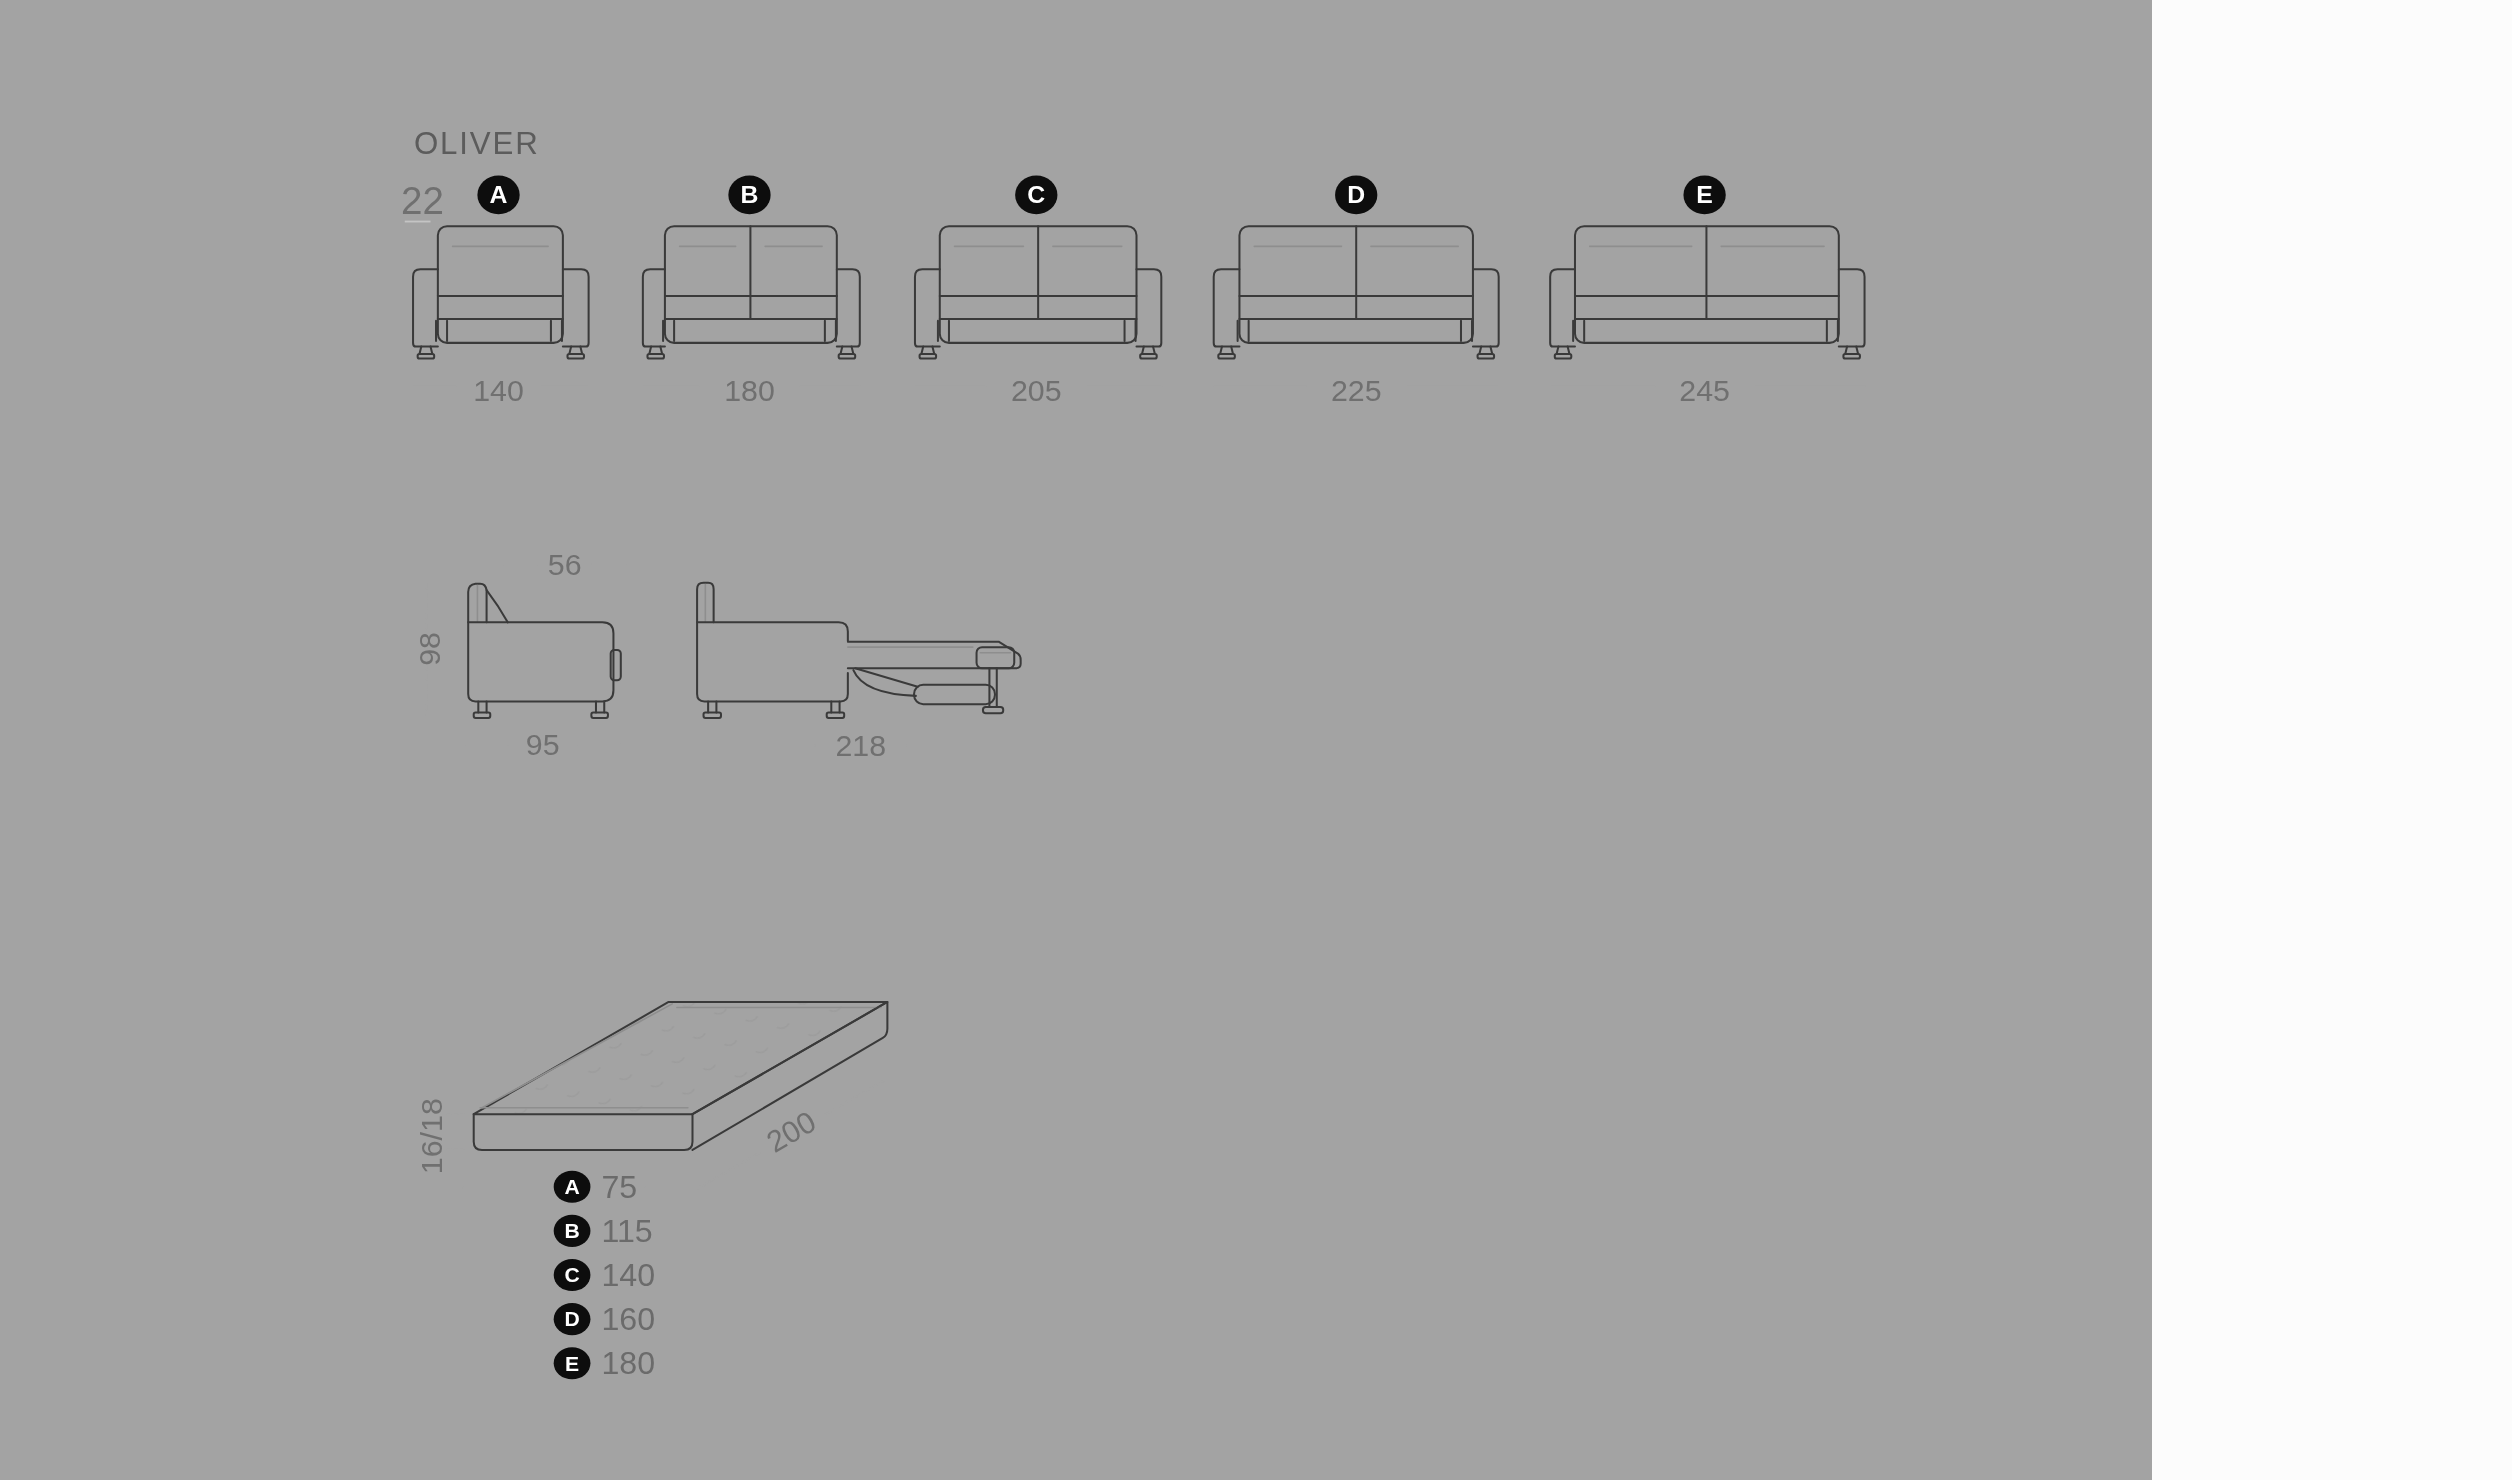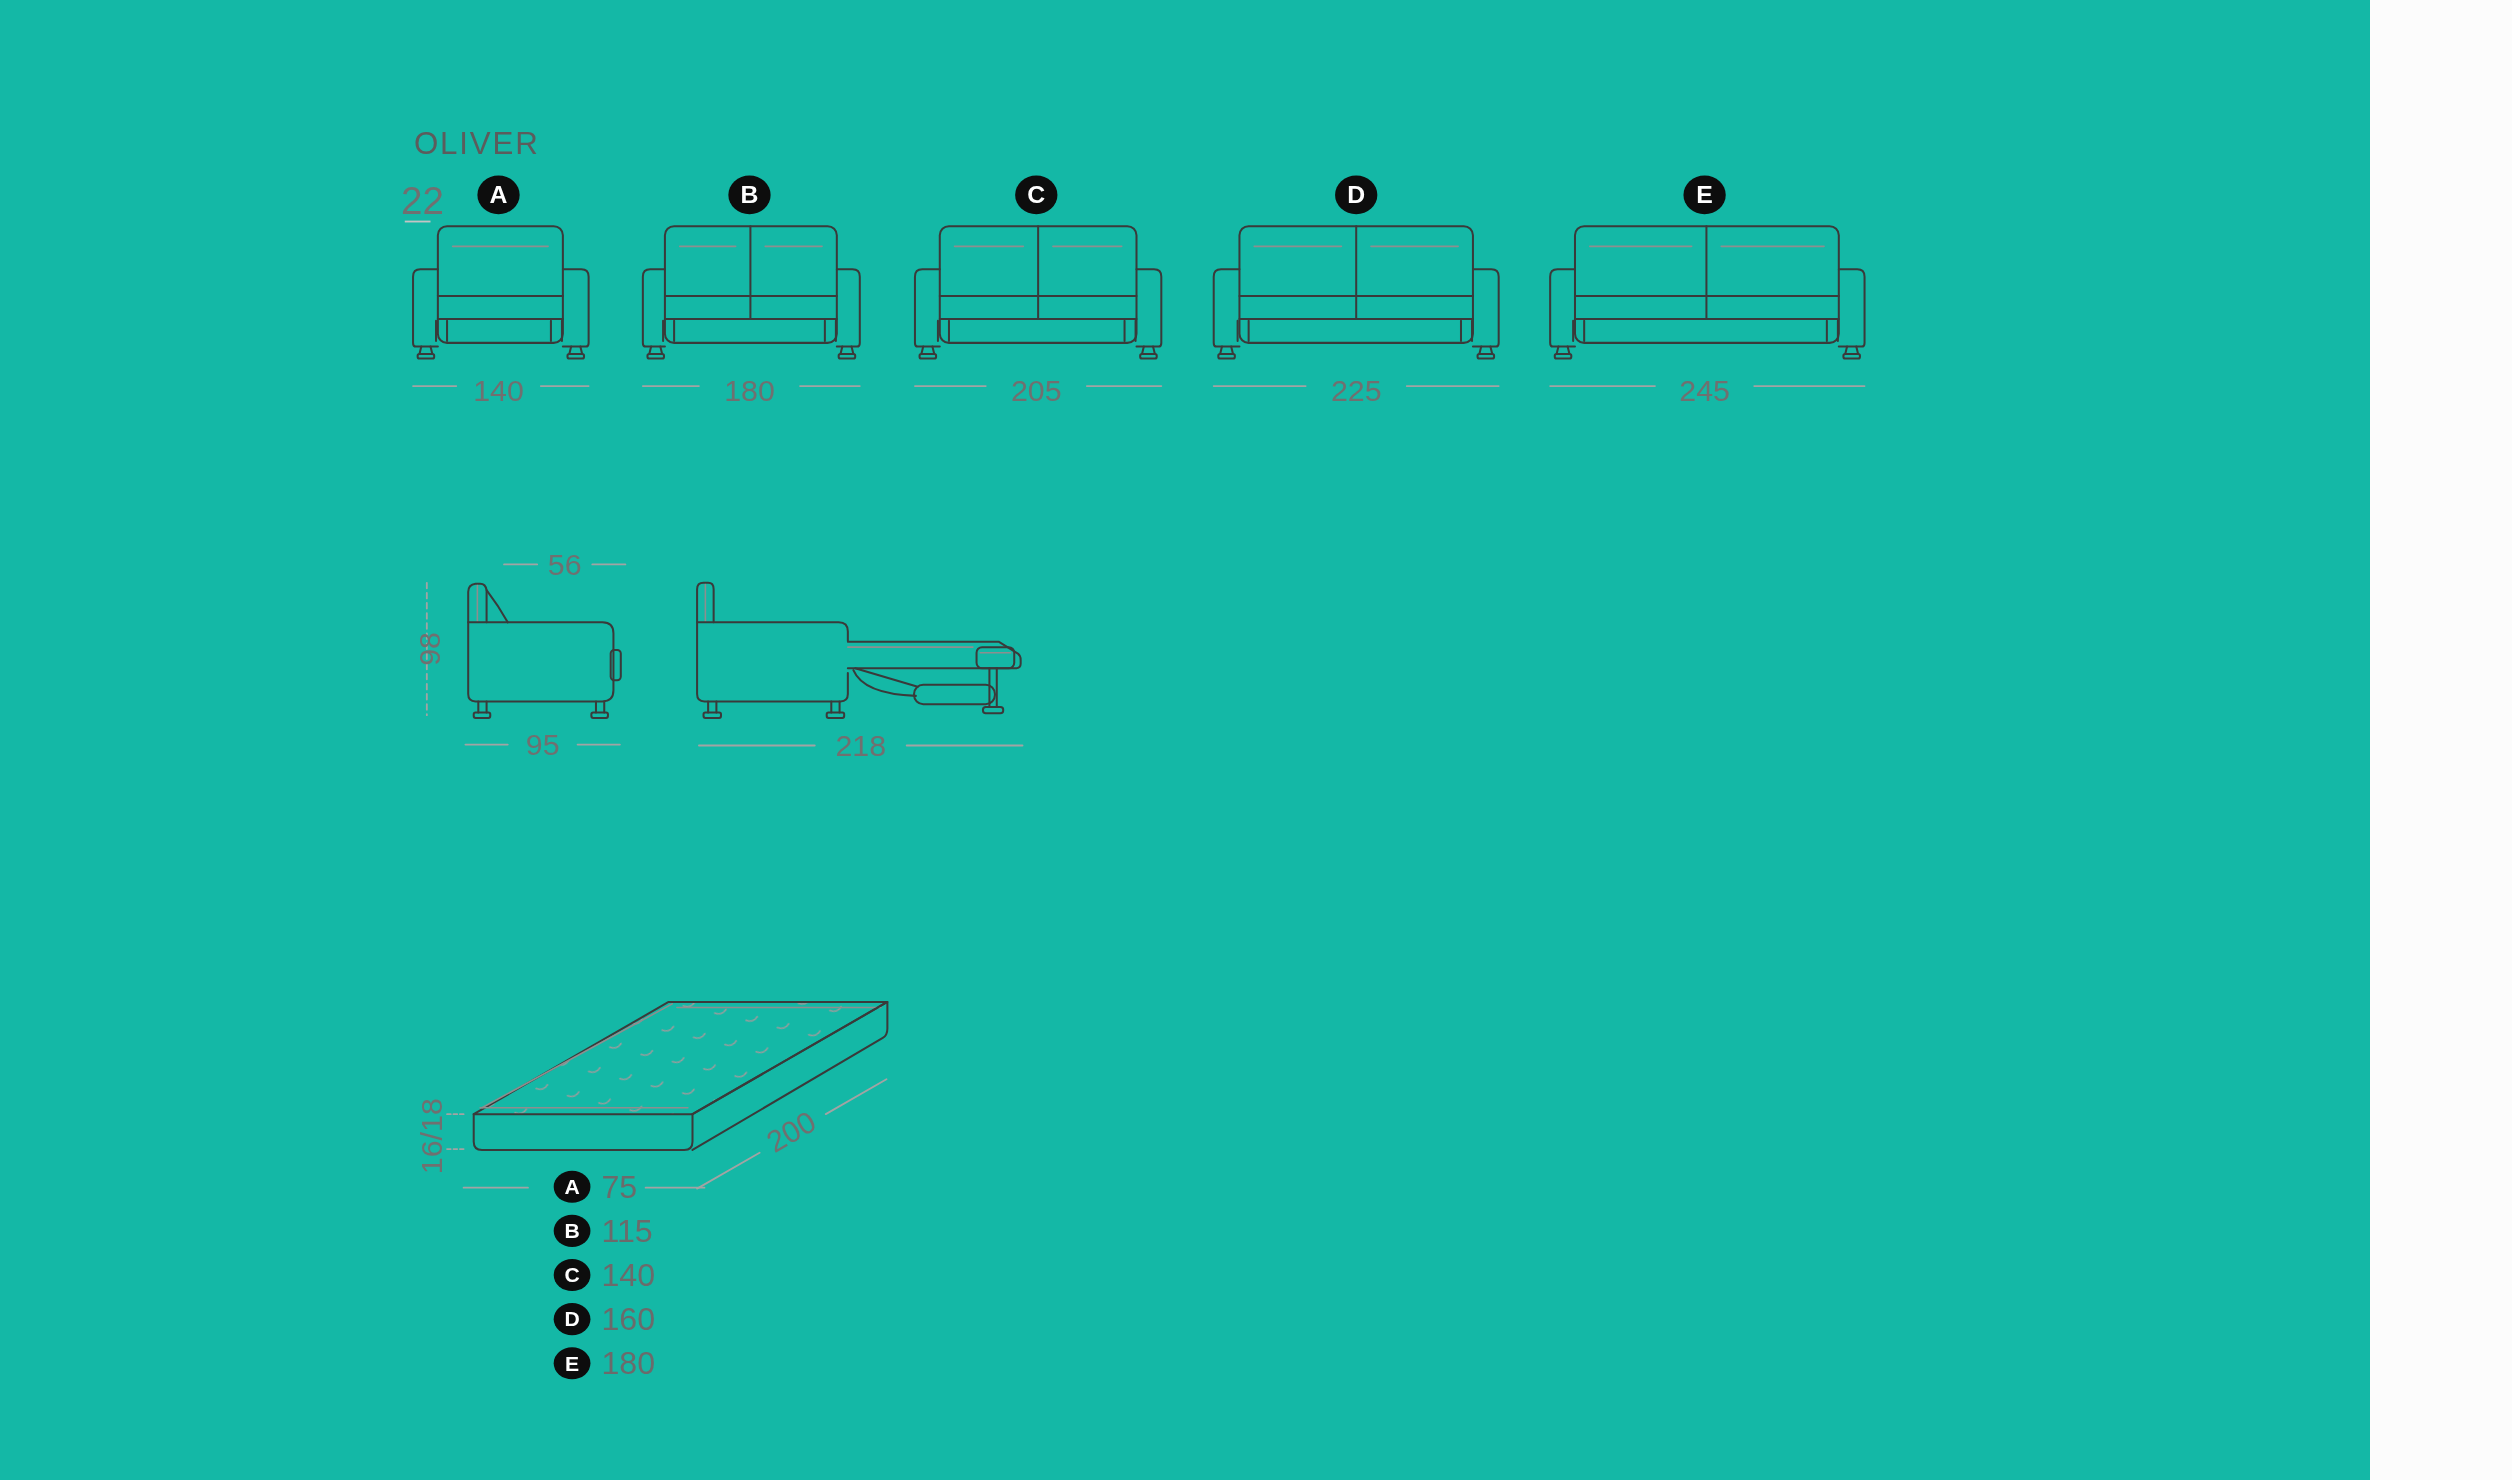--- a/index.html
+++ b/index.html
@@ -1,16 +1,16 @@
 <!DOCTYPE html>
 <html style="font-size:14.7px"><head>
 <meta charset="utf-8">
 <style>
   html,body{margin:0;padding:0;background:#fcfcfc;}
-  .stage{position:relative;width:2370px;height:1480px;background:#14b8a6;overflow:hidden;
+  .stage{position:relative;width:2152px;height:1480px;background:#a3a3a3;overflow:hidden;
          font-family:"Liberation Sans",sans-serif;}
   svg{position:absolute;left:0;top:0;}
   
   .ln{stroke:#3a3a3a;stroke-width:2.2;fill:none;stroke-linecap:round;stroke-linejoin:round;}
   .seam{stroke:#8e8e8e;stroke-width:1.7;fill:none;stroke-linecap:round;}
   .dim{stroke:#a3a3a3;stroke-width:2;fill:none;stroke-linecap:round;}
   .badge{fill:#0d0d0d;stroke:none;}
   
   text{font-family:"Liberation Sans",sans-serif;}
   .t-title{font-size:34px;fill:#5c5c5c;letter-spacing:2px;}

